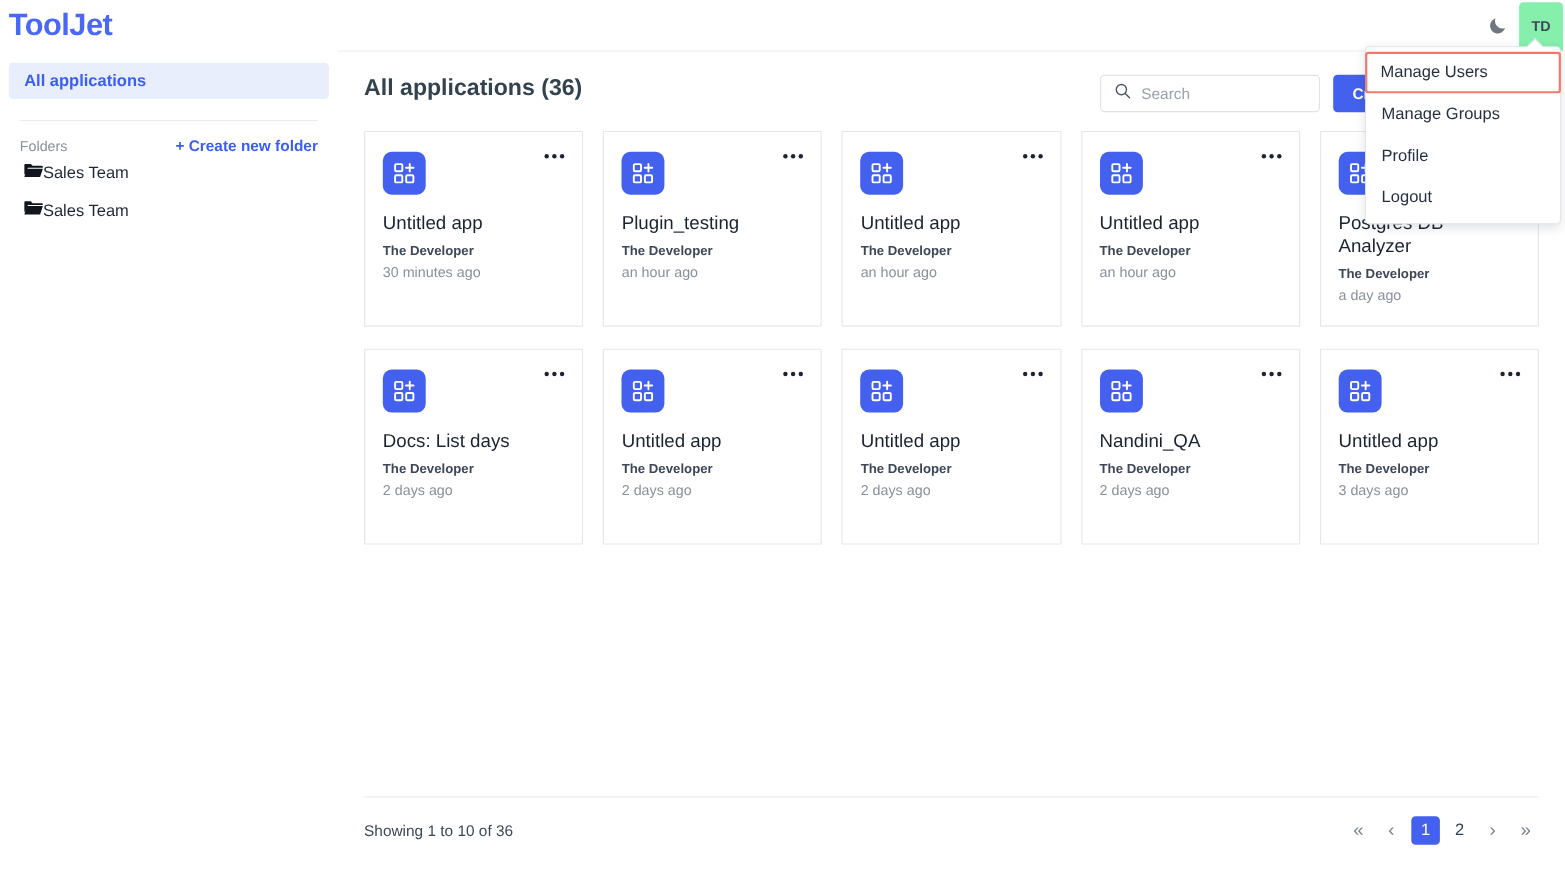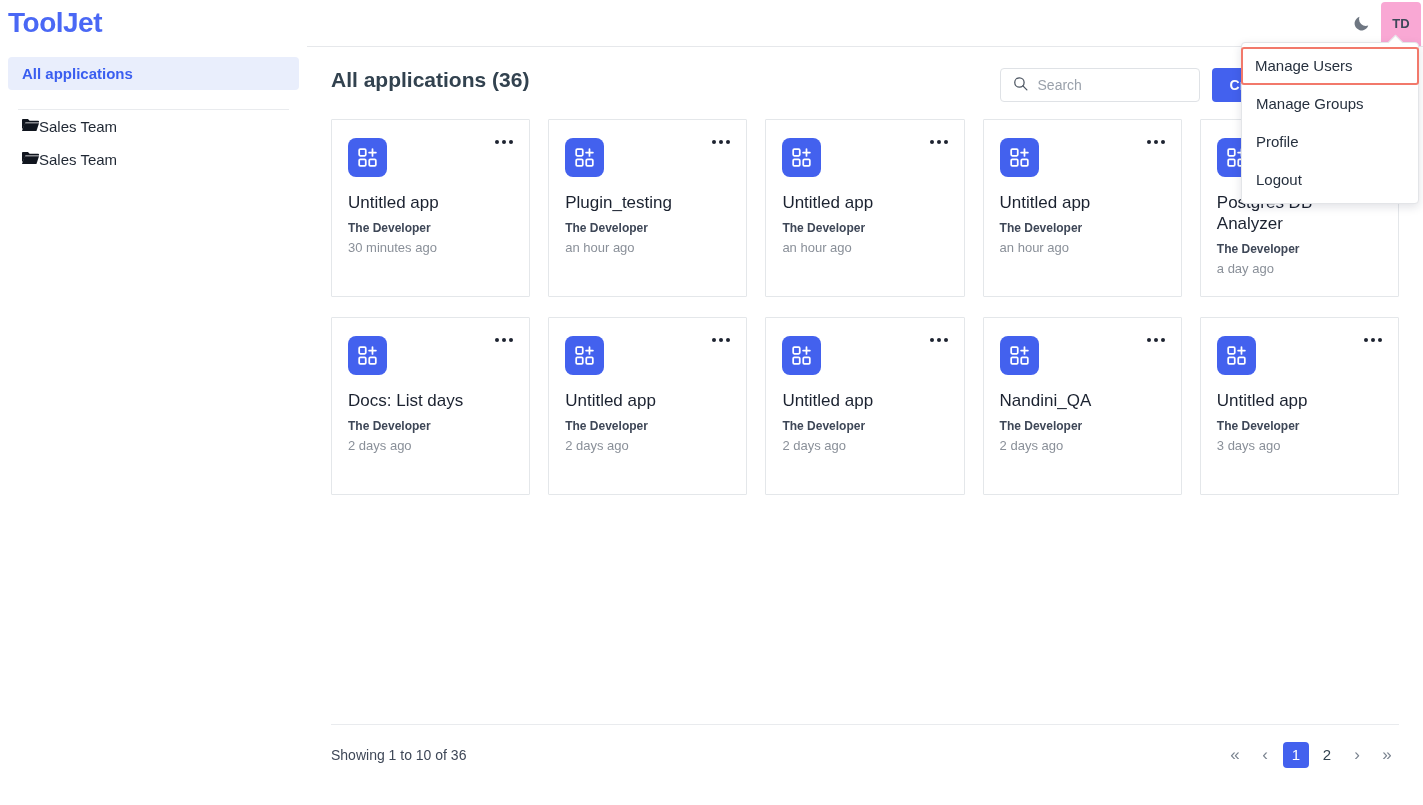--- a/index.html
+++ b/index.html
@@ -27,21 +27,21 @@
     position: absolute; right: 0; top: 0;
     height: 47px; display: flex; align-items: center;
   }
   .moon-btn {
     width: 40px; height: 40px;
     display: flex; align-items: center; justify-content: center;
     cursor: pointer;
   }
   .avatar-btn {
     width: 40px; height: 44px;
-    background: #f9a8d4;
+    background: #86efac;
     border-radius: 4px 4px 0 0;
     display: flex; align-items: center; justify-content: center;
     font-size: 13px; font-weight: bold; color: #3d4859;
     cursor: pointer;
     margin-right: 2px;
   }
 
   
   .dropdown {
     position: absolute;
@@ -250,20 +250,24 @@
   <div class="dd-item">Manage Groups</div>
   <div class="dd-item">Profile</div>
   <div class="dd-item">Logout</div>
 </div>
 
 <div class="sidebar">
   <div class="all-apps">
     <span>All applications</span>
   </div>
   <div class="sb-divider"></div>
+  <div class="folders-row">
+    <span class="folders-label">Folders</span>
+    <span class="create-folder">+ Create new folder</span>
+  </div>
   <div class="folder-item">
     <span>
       <svg width="17" height="14" viewBox="0 0 20 16" aria-hidden="true">
         <path d="M0 2a1 1 0 0 1 1-1h6l2 2h10a1 1 0 0 1 1 1v1H4L1.2 12.2 0 12z" fill="#10151e"></path>
         <path d="M3 6h17l-3 9H0z" fill="#10151e"></path>
       </svg>
     </span>
     <span>Sales Team</span>
   </div>
   <div class="folder-item">

